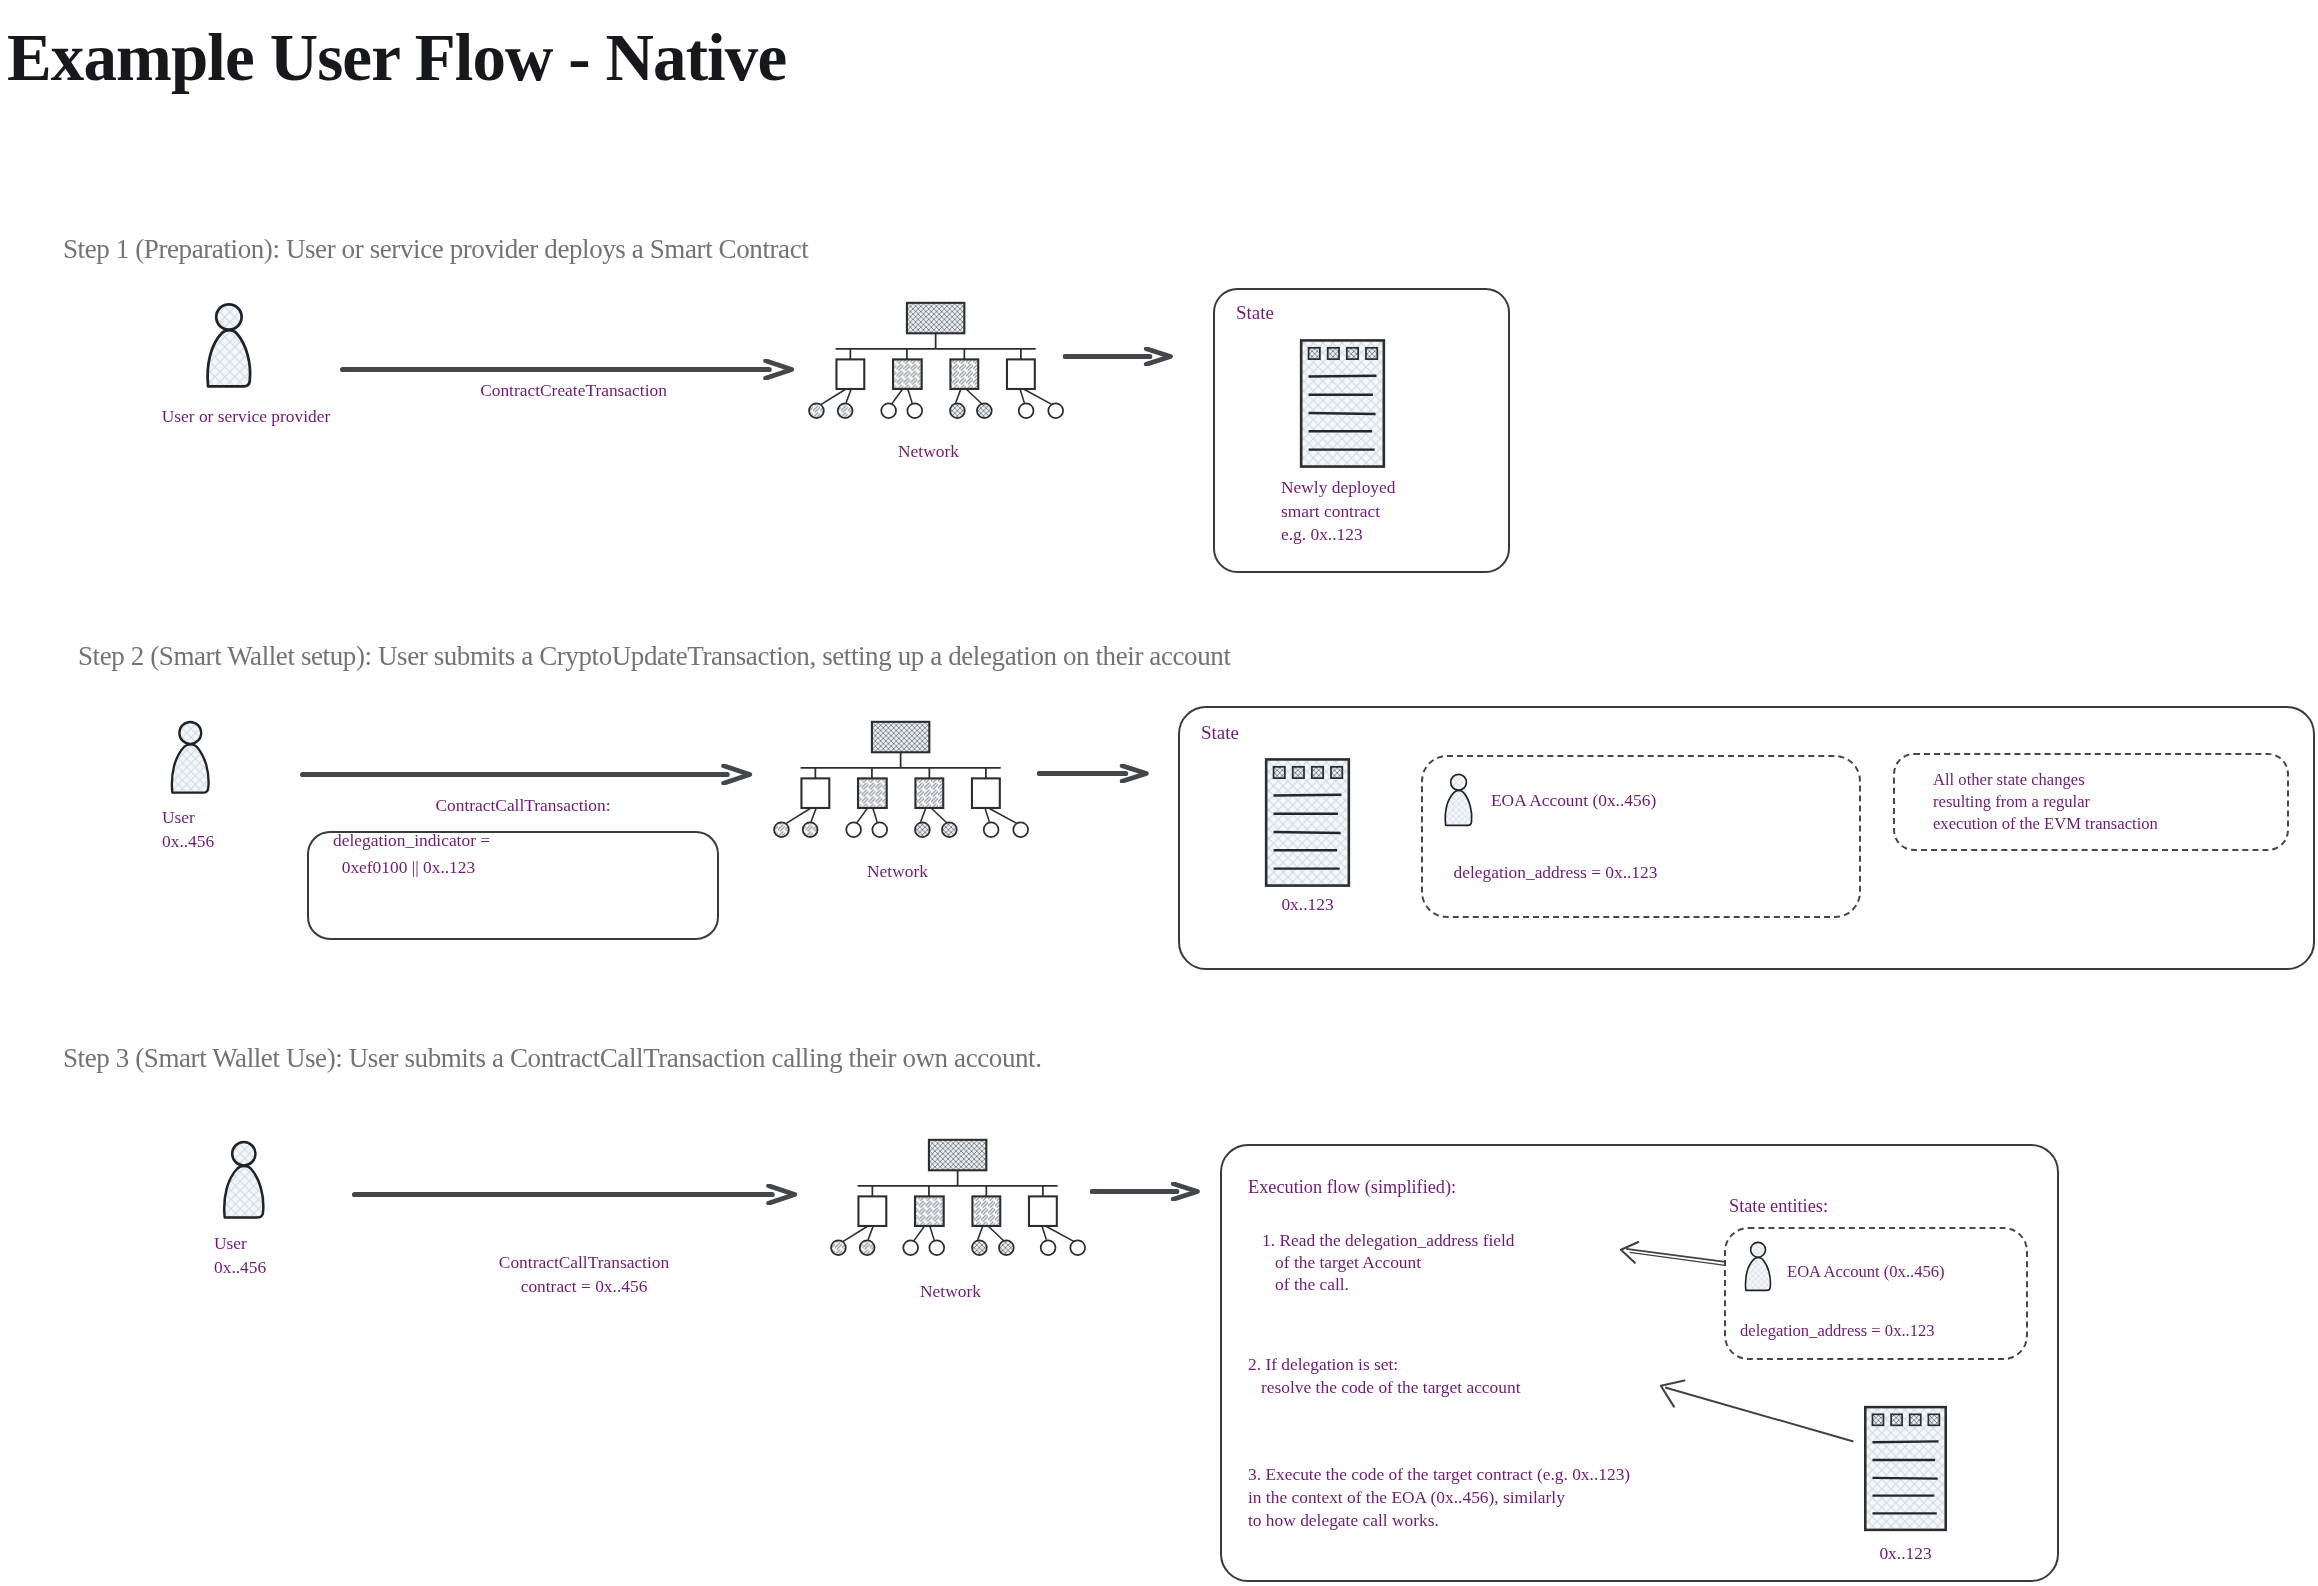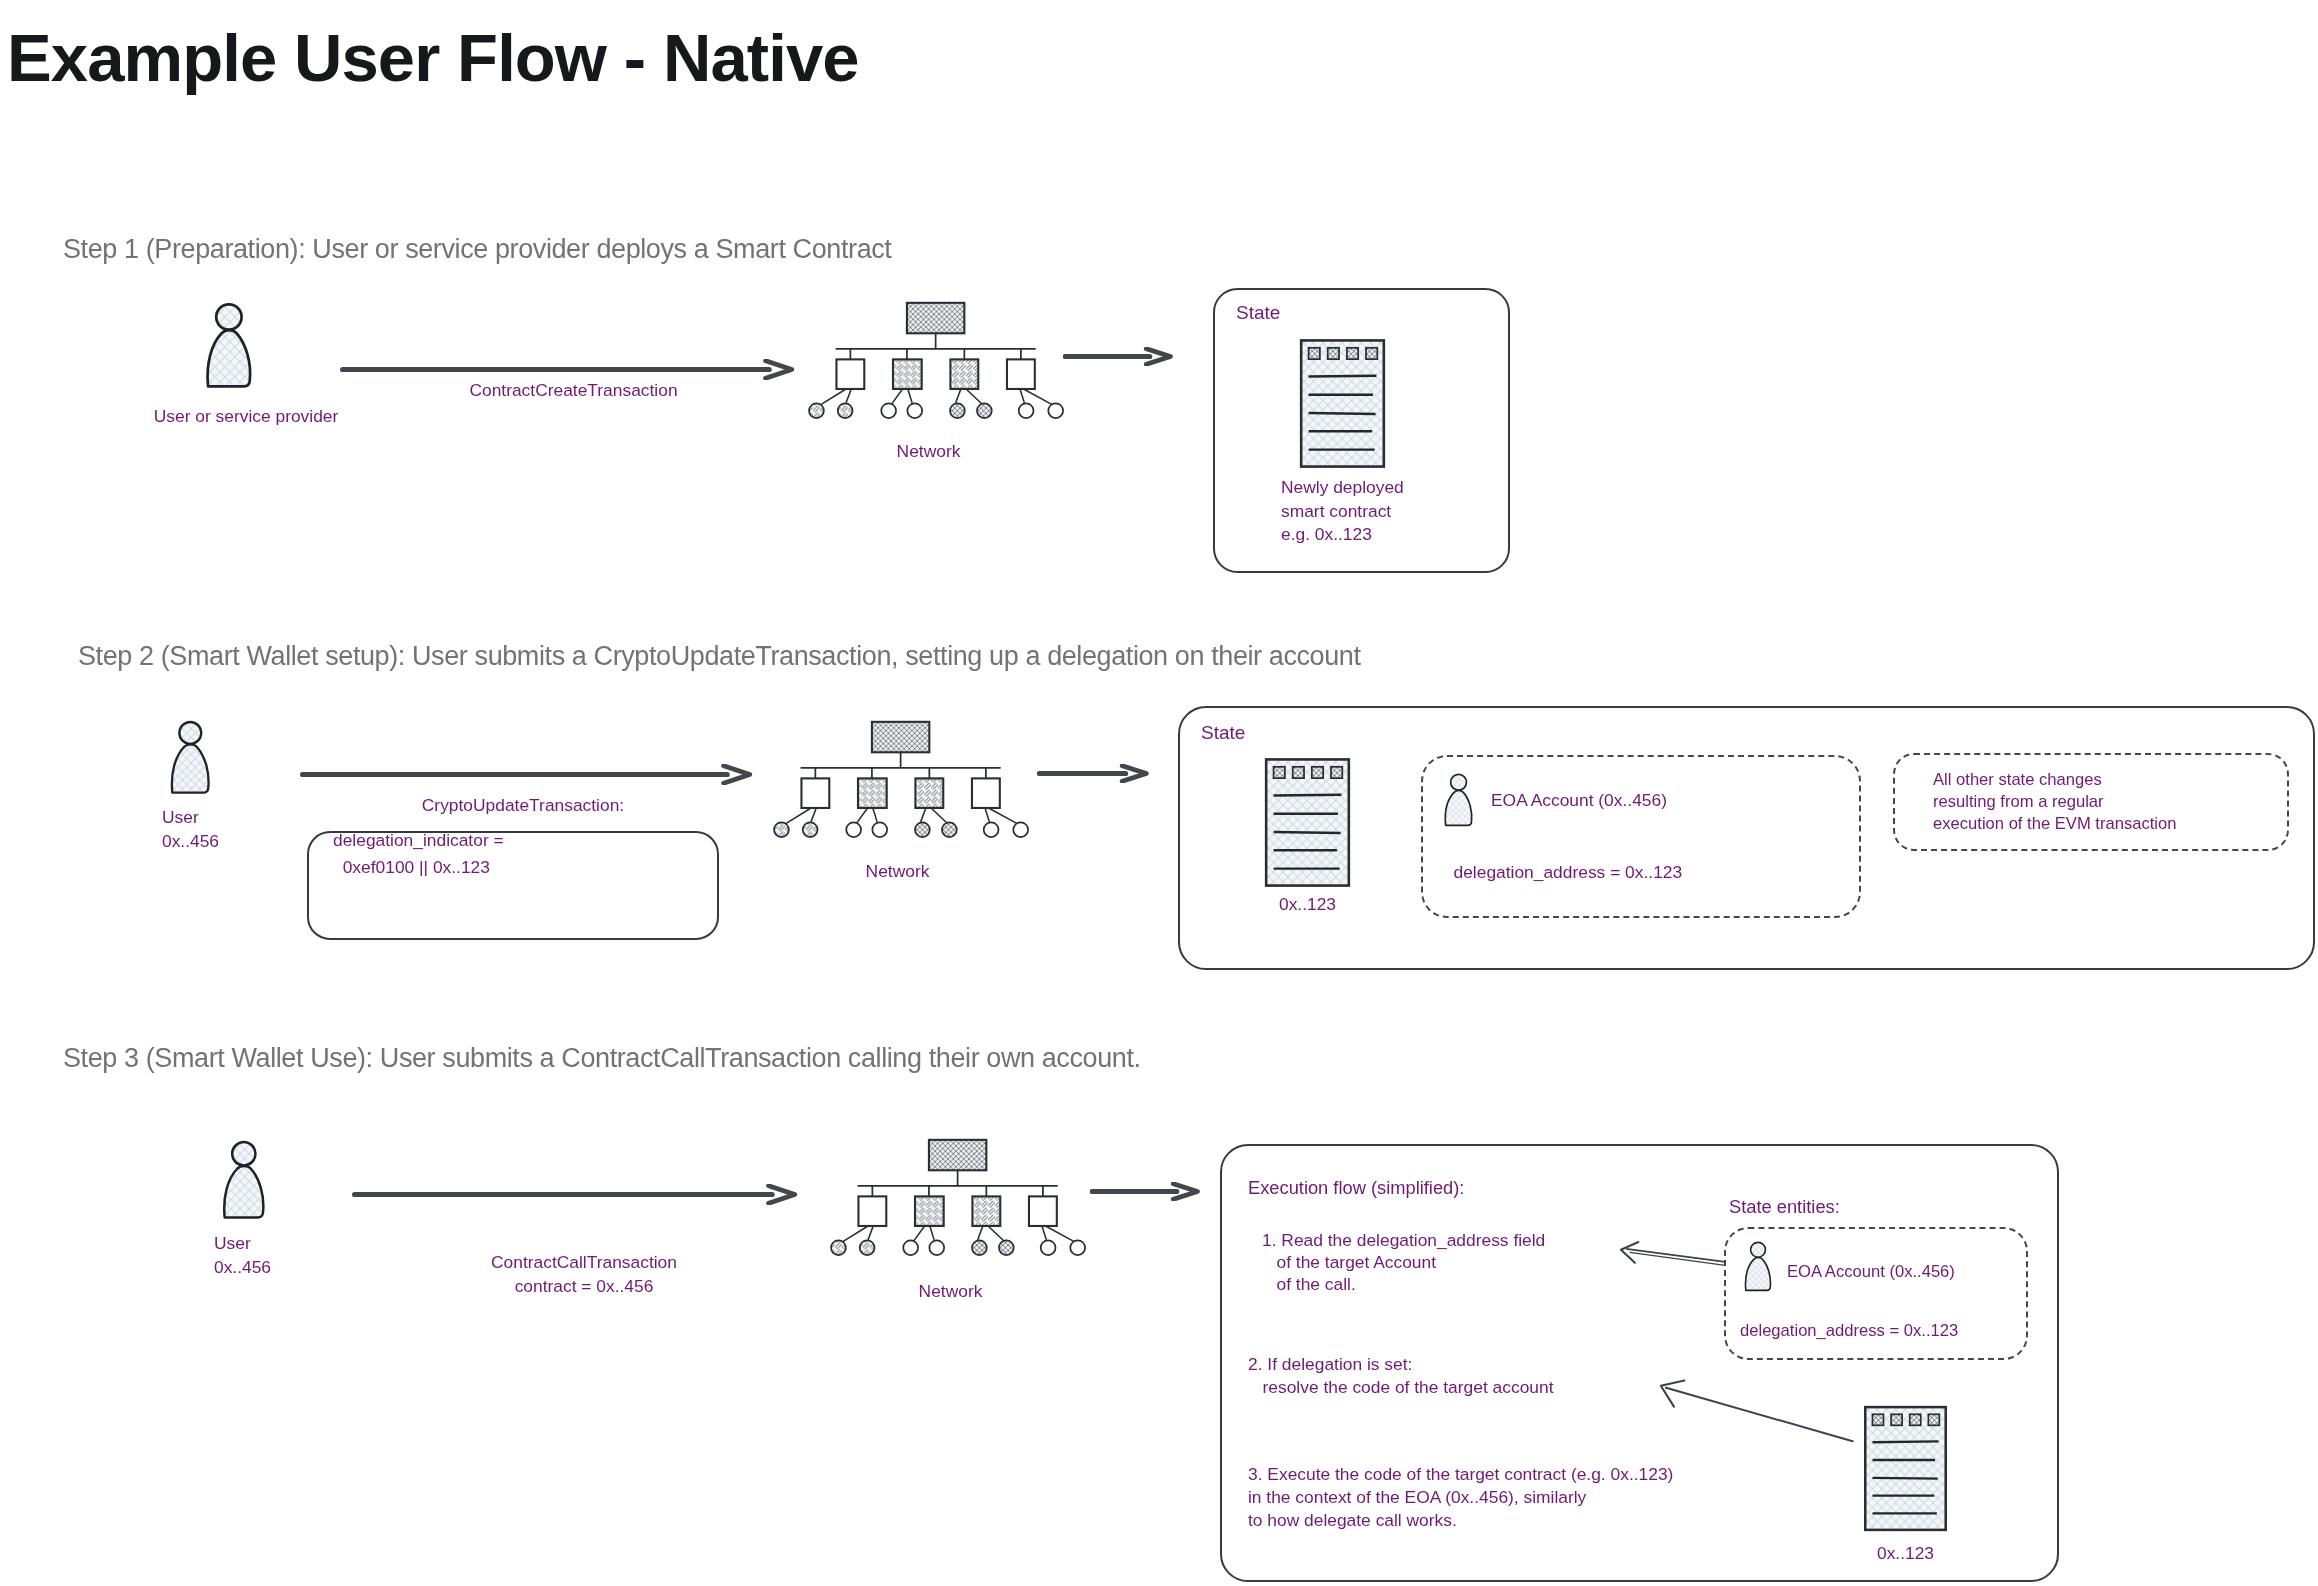--- a/index.html
+++ b/index.html
@@ -1,17 +1,17 @@
 <!DOCTYPE html>
 <html style="font-size:14px"><head>
 <meta charset="utf-8">
 <style>
   html,body{margin:0;padding:0;background:#ffffff;}
   .canvas{position:relative;width:2319px;height:1586px;background:#ffffff;overflow:hidden;
-          font-family:Liberation Sans, sans-serif;color:#3d4248;}
+          font-family:Liberation Serif, serif;color:#3d4248;}
   .abs{position:absolute;}
   .layer{position:absolute;left:0;top:0;width:100%;height:100%;}
   .title{font-size:67px;font-weight:bold;letter-spacing:-0.9px;color:#16181b;white-space:pre;}
   .h2{font-size:27px;letter-spacing:-0.4px;color:#737373;white-space:pre;}
   .lbl{font-size:17.4px;color:#701a75;white-space:pre-line;}
   .lbl-c{text-align:center;}
   .pre{white-space:pre;}
   .box{border:2.2px solid #363b40;border-radius:24.4px;background:#fff;}
   .dashed{border:2.2px dashed #42484e;border-radius:26px;background:#fff;}
   svg.icon{display:block;}
@@ -128,21 +128,21 @@
     <svg class="abs icon" style="left:164px;top:720px;" width="51" height="75" viewBox="0 0 62 96">
         <use href="#sym-person"></use>
       </svg>
     <div class="abs lbl" style="left:162px;top:805px;line-height:24.4px;">User
 0x..456</div>
 
     <svg class="abs" style="left:300px;top:764px;" width="455" height="21" viewBox="0 0 522 24">
       <line x1="3" y1="12" x2="490" y2="12" stroke="#43474c" stroke-width="6" stroke-linecap="round"></line>
       <path d="M486 2 L516 12 L486 22" fill="none" stroke="#43474c" stroke-width="5.5" stroke-linecap="round" stroke-linejoin="round"></path>
     </svg>
-    <div class="abs lbl lbl-c" style="left:331px;top:795px;width:384px;">CryptoUpdateTransaction:</div>
+    <div class="abs lbl lbl-c" style="left:331px;top:795px;width:384px;">ContractCallTransaction:</div>
 
     <div class="abs box" style="left:307px;top:831px;width:408px;height:105px;border-radius:23px;"></div>
     <div class="abs lbl pre" style="left:333px;top:827px;line-height:27px;">delegation_indicator =
   0xef0100 || 0x..123</div>
 
     <svg class="abs icon" style="left:771px;top:720px;" width="261" height="122" viewBox="0 0 300 140">
         <use href="#sym-network"></use>
       </svg>
     <div class="abs lbl lbl-c" style="left:819px;top:861px;width:157px;">Network</div>
 

